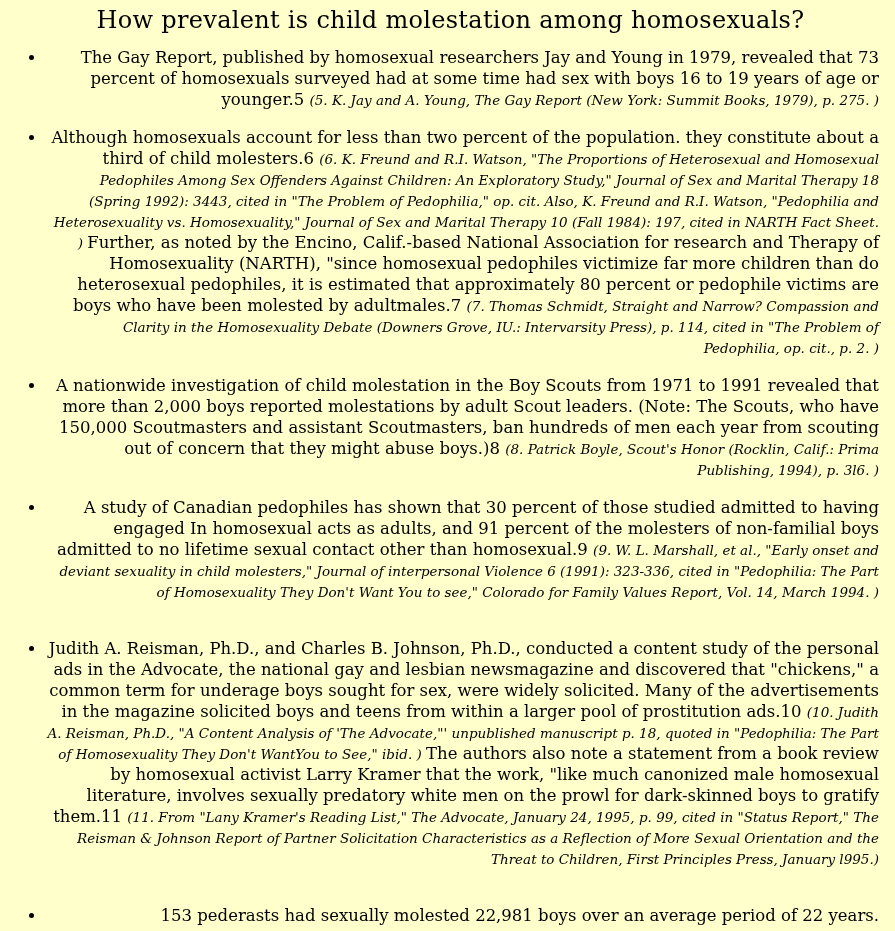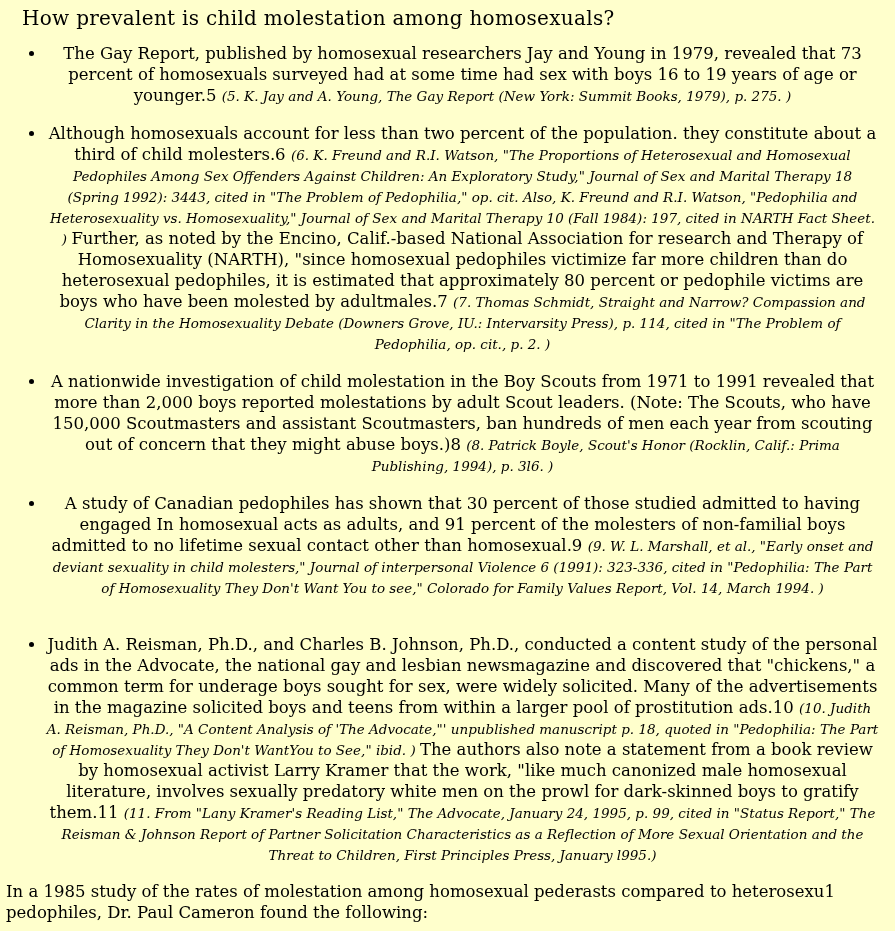--- a/index.html
+++ b/index.html
@@ -9,35 +9,36 @@
   }
   .page {
     width: 895px;
     min-height: 931px;
     box-sizing: border-box;
     padding: 6px 16px 8px 6px;
     font-family: "DejaVu Serif", serif;
     color: #000000;
   }
   .page-title {
-    font-size: 20px;
+    font-size: 24px;
     font-weight: normal;
     margin: 0 0 13px 16px;
     letter-spacing: 0.3px;
+    text-align: center;
   }
   ul.bullet-list {
     margin: 0 0 16px 0;
     padding: 0 0 0 40px;
     list-style-type: disc;
   }
   ul.bullet-list li {
     font-size: 16.5px;
     line-height: 21px;
     margin: 0 0 17px 0;
-    text-align: center;
+    text-align: right;
   }
   ul.bullet-list li:last-child {
     margin-bottom: 0;
     margin-top: 36px;
   }
   .body-text {
     font-style: normal;
     font-size: 16.5px;
   }
   .cite {
@@ -59,17 +60,16 @@
 
 <div class="page" style="color: rgb(0, 0, 0);">
   <h1 class="page-title">How prevalent is child molestation among homosexuals?</h1>
   <ul class="bullet-list main-list">
       <li><span class="body-text">The Gay Report, published by homosexual researchers Jay and Young in 1979, revealed that 73 percent of homosexuals surveyed had at some time had sex with boys 16 to 19 years of age or younger.5 </span><span class="cite">(5. K. Jay and A. Young, The Gay Report (New York: Summit Books, 1979), p. 275. )</span></li>
       <li><span class="body-text">Although homosexuals account for less than two percent of the population. they constitute about a third of child molesters.6 </span><span class="cite">(6. K. Freund and R.I. Watson, "The Proportions of Heterosexual and Homosexual Pedophiles Among Sex Offenders Against Children: An Exploratory Study," Journal of Sex and Marital Therapy 18 (Spring 1992): 3443, cited in "The Problem of Pedophilia," op. cit. Also, K. Freund and R.I. Watson, "Pedophilia and Heterosexuality vs. Homosexuality," Journal of Sex and Marital Therapy 10 (Fall 1984): 197, cited in NARTH Fact Sheet. ) </span><span class="body-text">Further, as noted by the Encino, Calif.-based National Association for research and Therapy of Homosexuality (NARTH), "since homosexual pedophiles victimize far more children than do heterosexual pedophiles, it is estimated that approximately 80 percent or pedophile victims are boys who have been molested by adultmales.7 </span><span class="cite">(7. Thomas Schmidt, Straight and Narrow? Compassion and Clarity in the Homosexuality Debate (Downers Grove, IU.: Intervarsity Press), p. 114, cited in "The Problem of Pedophilia, op. cit., p. 2. )</span></li>
       <li><span class="body-text">A nationwide investigation of child molestation in the Boy Scouts from 1971 to 1991 revealed that more than 2,000 boys reported molestations by adult Scout leaders. (Note: The Scouts, who have 150,000 Scoutmasters and assistant Scoutmasters, ban hundreds of men each year from scouting out of concern that they might abuse boys.)8 </span><span class="cite">(8. Patrick Boyle, Scout's Honor (Rocklin, Calif.: Prima Publishing, 1994), p. 3l6. )</span></li>
       <li><span class="body-text">A study of Canadian pedophiles has shown that 30 percent of those studied admitted to having engaged In homosexual acts as adults, and 91 percent of the molesters of non-familial boys admitted to no lifetime sexual contact other than homosexual.9 </span><span class="cite">(9. W. L. Marshall, et al., "Early onset and deviant sexuality in child molesters," Journal of interpersonal Violence 6 (1991): 323-336, cited in "Pedophilia: The Part of Homosexuality They Don't Want You to see," Colorado for Family Values Report, Vol. 14, March 1994. )</span></li>
       <li><span class="body-text">Judith A. Reisman, Ph.D., and Charles B. Johnson, Ph.D., conducted a content study of the personal ads in the Advocate, the national gay and lesbian newsmagazine and discovered that "chickens," a common term for underage boys sought for sex, were widely solicited. Many of the advertisements in the magazine solicited boys and teens from within a larger pool of prostitution ads.10 </span><span class="cite">(10. Judith A. Reisman, Ph.D., "A Content Analysis of 'The Advocate,"' unpublished manuscript p. 18, quoted in "Pedophilia: The Part of Homosexuality They Don't WantYou to See," ibid. ) </span><span class="body-text">The authors also note a statement from a book review by homosexual activist Larry Kramer that the work, "like much canonized male homosexual literature, involves sexually predatory white men on the prowl for dark-skinned boys to gratify them.11 </span><span class="cite">(11. From "Lany Kramer's Reading List," The Advocate, January 24, 1995, p. 99, cited in "Status Report," The Reisman &amp; Johnson Report of Partner Solicitation Characteristics as a Reflection of More Sexual Orientation and the Threat to Children, First Principles Press, January l995.)</span></li>
     </ul>
-  <p class="intro-paragraph">In a 1985 study of the rates of molestation among homosexual pederasts compared to heterosexu1 pedophiles, Dr. Paul Cameron found the following:</p>
   <ul class="bullet-list stats-list">
       <li><span class="body-text">153 pederasts had sexually molested 22,981 boys over an average period of 22 years.</span></li>
     </ul>
 </div>
 
 </body></html>

